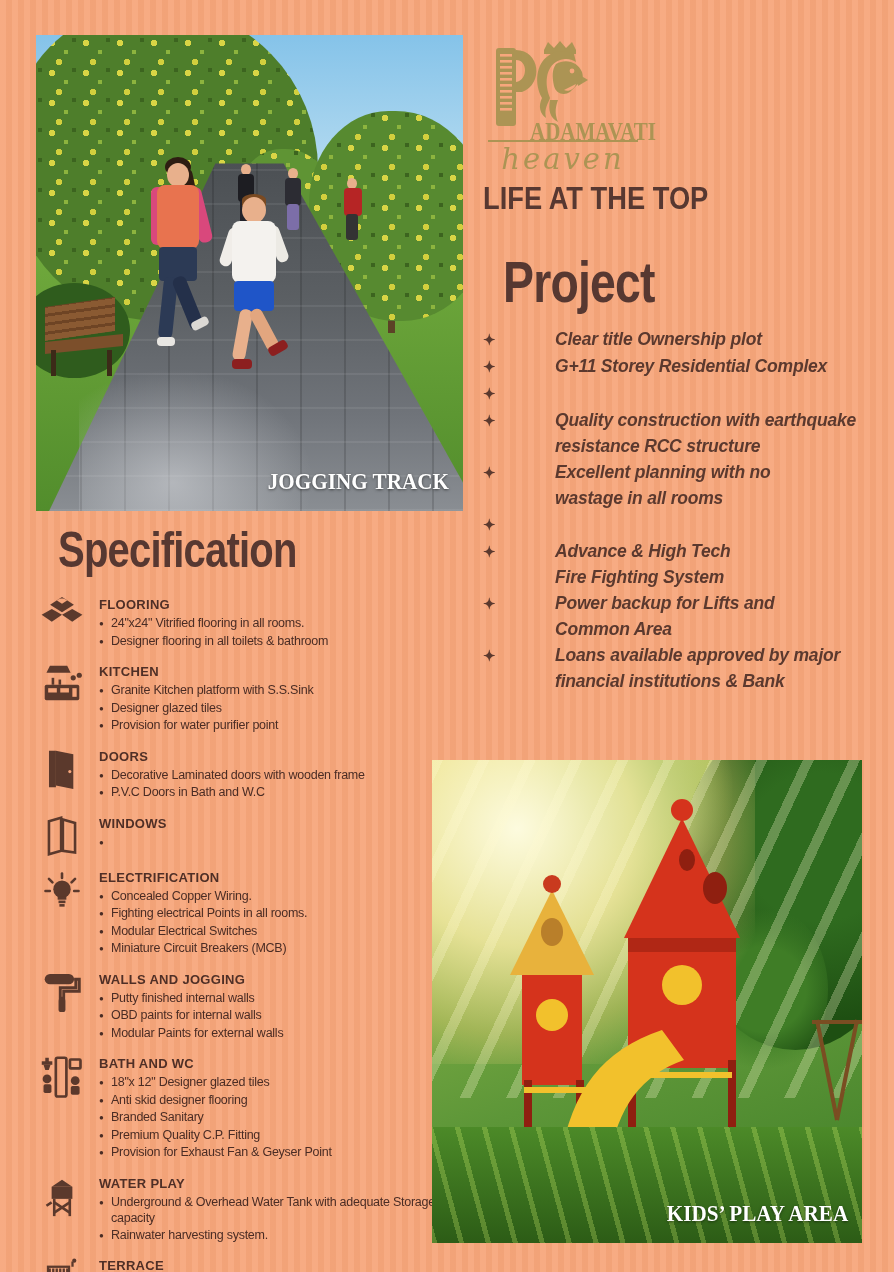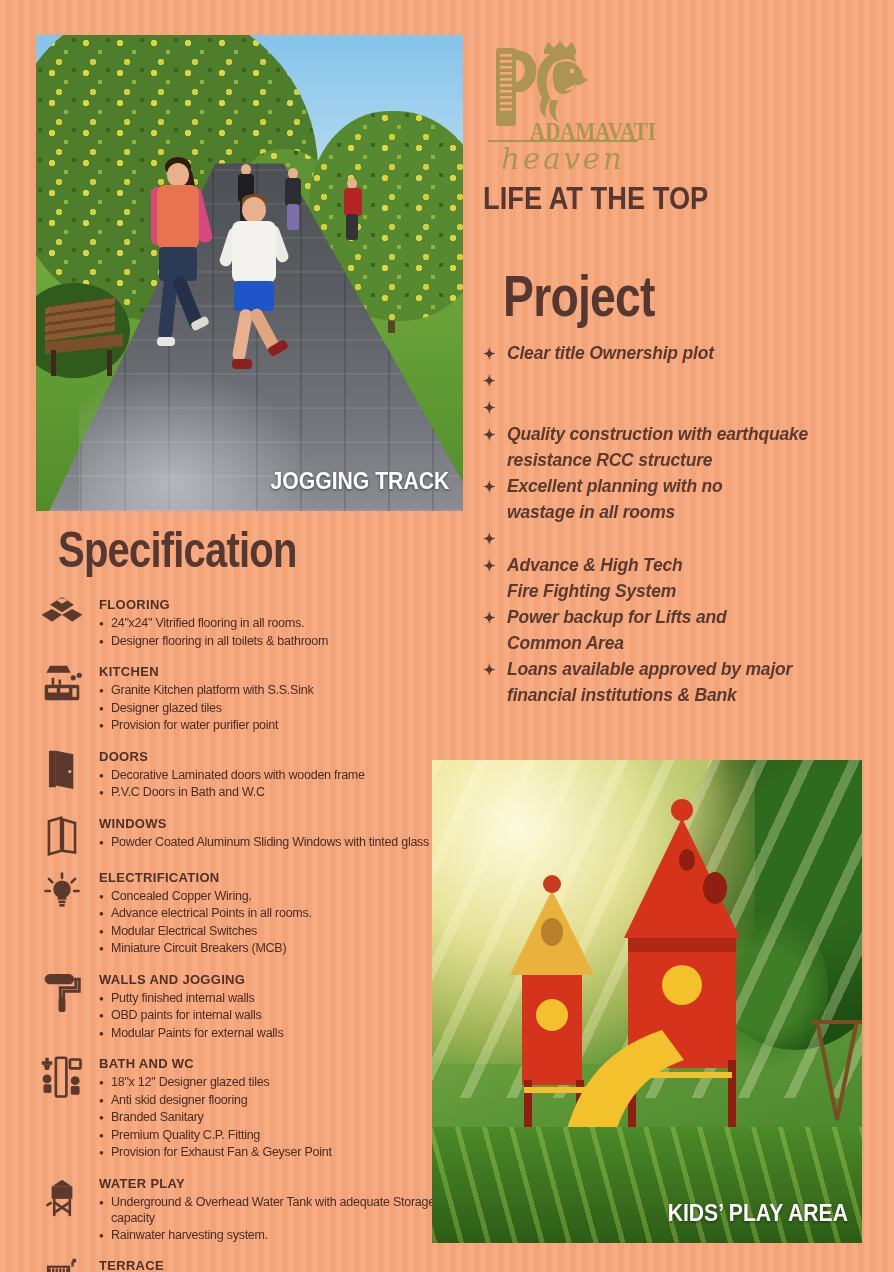--- a/index.html
+++ b/index.html
@@ -25,42 +25,42 @@
   .logo .brandname{
     position:absolute;left:42px;top:80px;font-family:"Liberation Serif",serif;
     font-weight:700;font-size:21px;letter-spacing:0px;color:#ac9454;transform:scaleY(1.15);white-space:nowrap;
   }
   .logo .brandsub{
     position:absolute;left:0px;top:100px;width:150px;text-align:center;
     font-family:"DejaVu Serif",serif;font-style:italic;font-size:29px;letter-spacing:3px;
     color:#ac9454;border-top:2px solid #ac9454;padding-top:0px;transform:scaleY(1.0);
   }
   
-  .project{position:absolute;left:483px;top:266px;width:400px;}
+  .project{position:absolute;left:483px;top:252px;width:400px;}
   .project h2{font-size:58px;line-height:60px;margin:0 0 14px 20px;}
   .project ul{list-style:none;margin:0;padding:0;}
   .project li{
     display:flex;align-items:flex-start;color:#5b392e;
     font-style:italic;font-weight:bold;font-size:17.5px;line-height:26px;letter-spacing:-.2px;
   }
   .project .star{flex:0 0 24px;font-style:normal;font-size:15px;padding-top:1px;}
-  .pre{white-space:pre-line;}
+  .pre{white-space:pre-line;margin-left:48px;}
   
   .spec{position:absolute;left:38px;top:522px;width:435px;}
   .spec h2{font-size:50px;line-height:56px;margin:0 0 18px 20px;}
   .spec-section{display:grid;grid-template-columns:48px 1fr;column-gap:13px;margin-bottom:13px;}
   .spec-icon{display:flex;align-items:flex-start;justify-content:center;padding-top:1px;}
   .spec-title{color:#4f2f26;font-weight:800;font-size:13px;letter-spacing:.3px;line-height:17px;}
   .spec-items{margin:2px 0 0 0;padding:0;list-style:none;}
   .spec-items li{
     display:flex;align-items:flex-start;color:#4a2c24;font-size:12.5px;line-height:16.5px;letter-spacing:-.25px;font-weight:500;
   }
   .spec-items .dot{flex:0 0 12px;font-size:8px;padding-top:1px;}
   
-  .photo{position:absolute;overflow:hidden;}
+  .photo{position:absolute;overflow:hidden;font-family:Liberation Serif, serif;}
   .photo .caption{
     position:absolute;right:14px;bottom:16px;color:#fff;font-weight:800;
     font-size:23px;letter-spacing:0;text-shadow:0 1px 3px rgba(0,0,0,.55);white-space:nowrap;
     transform:scaleX(.92);transform-origin:right center;
   }
   
   .jogging{left:36px;top:35px;width:427px;height:476px;background:linear-gradient(#85c3e9 0%,#b9ddf1 32%,#dceef8 45%,#6fa83c 46%,#528d2c 100%);}
   .jg-cloud{position:absolute;left:46%;top:26%;width:110px;height:54px;border-radius:50%;
     background:radial-gradient(ellipse at center,rgba(255,255,255,.95),rgba(255,255,255,0) 70%);}
   .blobtree{position:absolute;border-radius:46% 54% 50% 50%;
@@ -241,20 +241,21 @@
 
   <div class="project" data-interactable="false">
     <h2 class="big-heading" data-interactable="false">Project</h2>
     <ul data-interactable="false">
       <li data-interactable="false">
           <span class="star" data-interactable="false">✦</span>
           <span class="pre" data-interactable="false">Clear title Ownership plot</span>
         </li>
       <li data-interactable="false">
           <span class="star" data-interactable="false">✦</span>
+          <span class="pre" data-interactable="false">G+11 Storey Residential Complex</span>
         </li>
       <li data-interactable="false">
           <span class="star" data-interactable="false">✦</span>
         </li>
       <li data-interactable="false">
           <span class="star" data-interactable="false">✦</span>
           <span class="pre" data-interactable="false">Quality construction with earthquake
 resistance RCC structure</span>
         </li>
       <li data-interactable="false">
@@ -371,21 +372,20 @@
         <svg width="34" height="40" viewBox="0 0 38 46" fill="none" stroke="#5b392c" stroke-width="3">
           <polygon points="4,6 18,2 18,40 4,44"></polygon>
             <polygon points="20,4 34,8 34,42 20,40"></polygon>
         </svg>
       </div>
       <div>
         <div class="spec-title" data-interactable="false">WINDOWS</div>
         <ul class="spec-items" data-interactable="false">
           <li data-interactable="false">
               <span class="dot" data-interactable="false">●</span>
-              <span data-interactable="false">Powder Coated Aluminum Sliding Windows with tinted glass</span>
             </li>
         </ul>
       </div>
     </div>
 
     <div class="spec-section" data-interactable="false">
       <div class="spec-icon" data-interactable="false">
         <svg width="40" height="42" viewBox="0 0 46 48" fill="#5b392c">
           <circle cx="23" cy="22" r="10"></circle>
             <rect x="18" y="30" width="10" height="4"></rect>
@@ -402,21 +402,21 @@
       </div>
       <div>
         <div class="spec-title" data-interactable="false">ELECTRIFICATION</div>
         <ul class="spec-items" data-interactable="false">
           <li data-interactable="false">
               <span class="dot" data-interactable="false">●</span>
               <span data-interactable="false">Concealed Copper Wiring.</span>
             </li>
           <li data-interactable="false">
               <span class="dot" data-interactable="false">●</span>
-              <span data-interactable="false">Advance electrical Points in all rooms.</span>
+              <span data-interactable="false">Fighting electrical Points in all rooms.</span>
             </li>
           <li data-interactable="false">
               <span class="dot" data-interactable="false">●</span>
               <span data-interactable="false">Modular Electrical Switches</span>
             </li>
           <li data-interactable="false">
               <span class="dot" data-interactable="false">●</span>
               <span data-interactable="false">Miniature Circuit Breakers (MCB)</span>
             </li>
         </ul>

